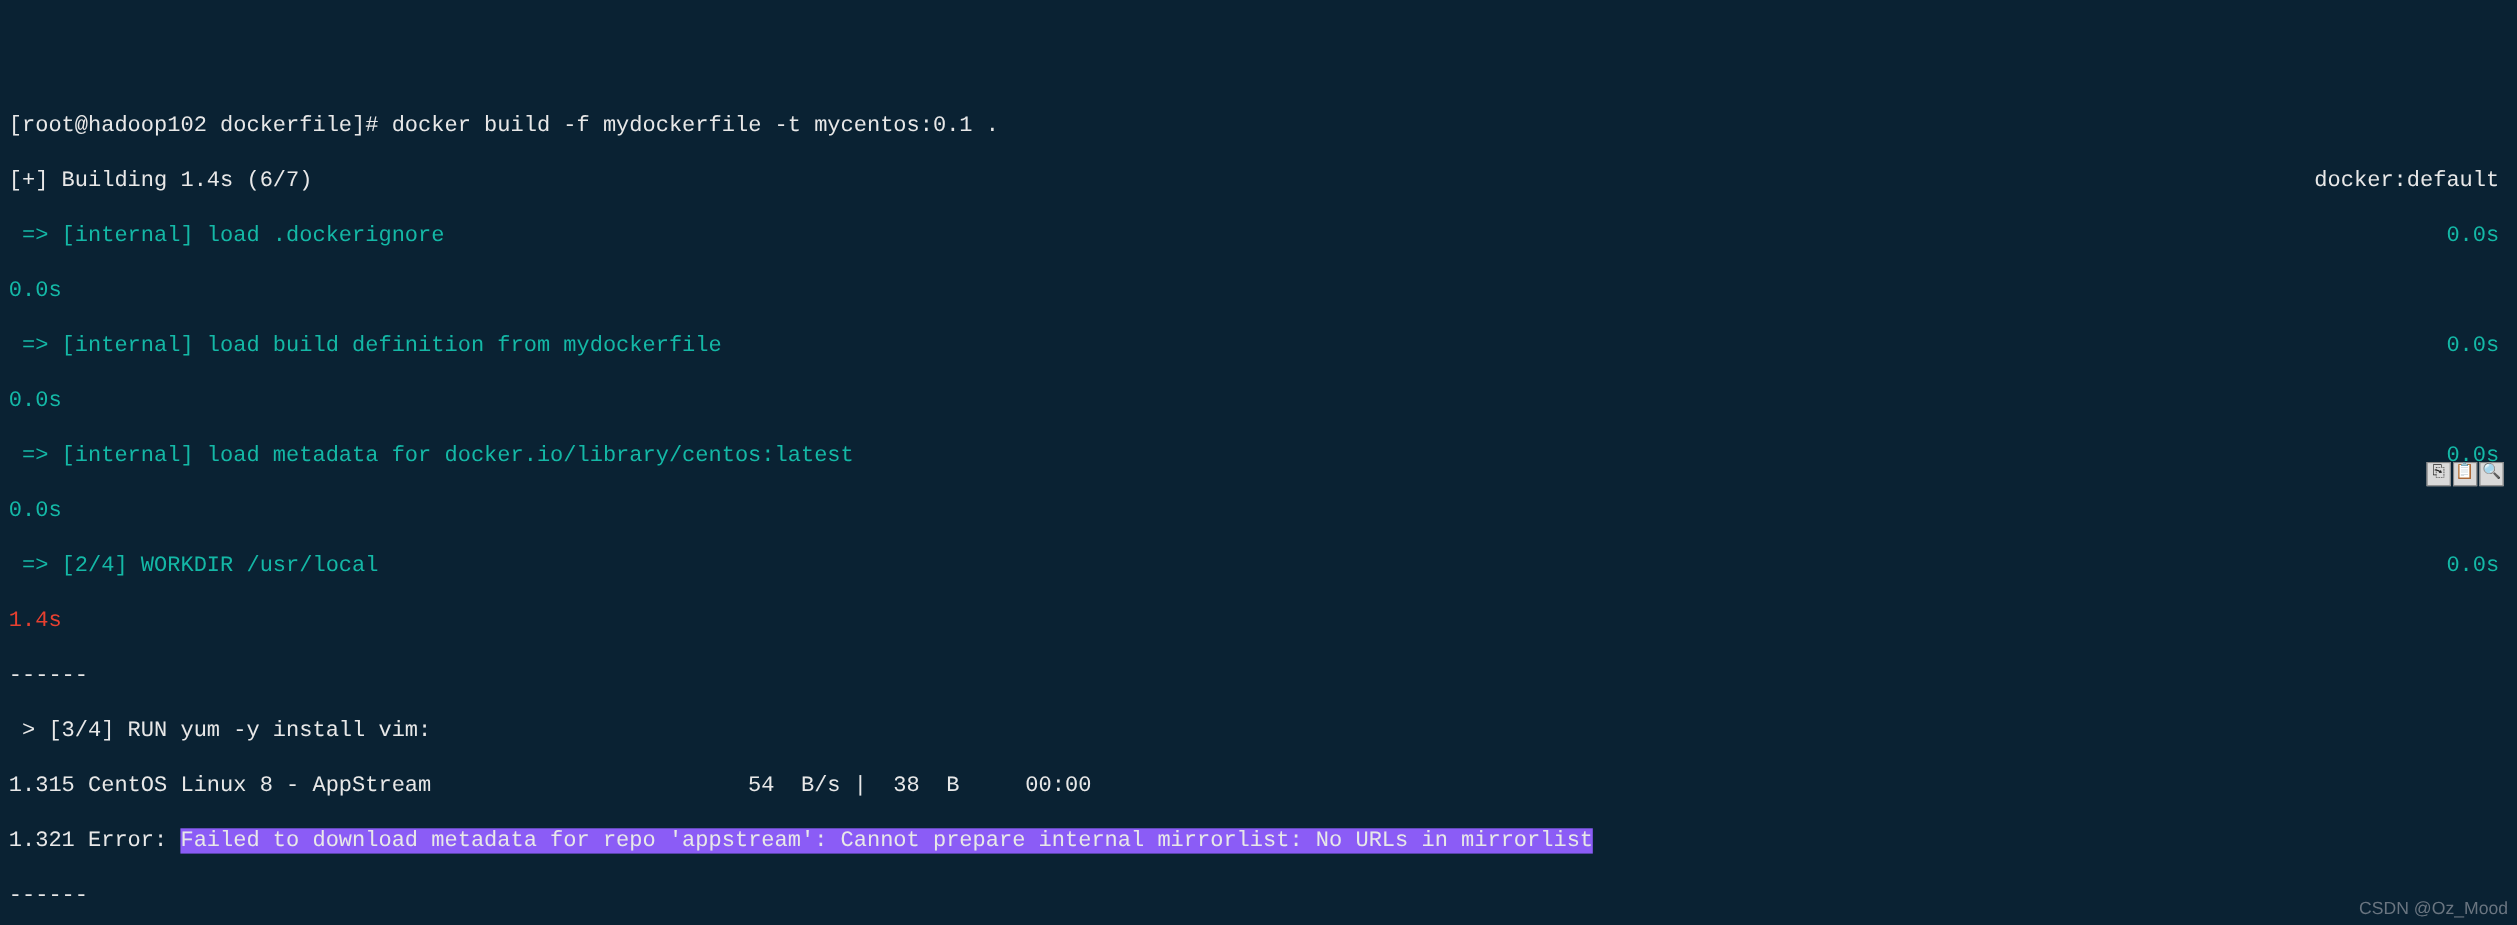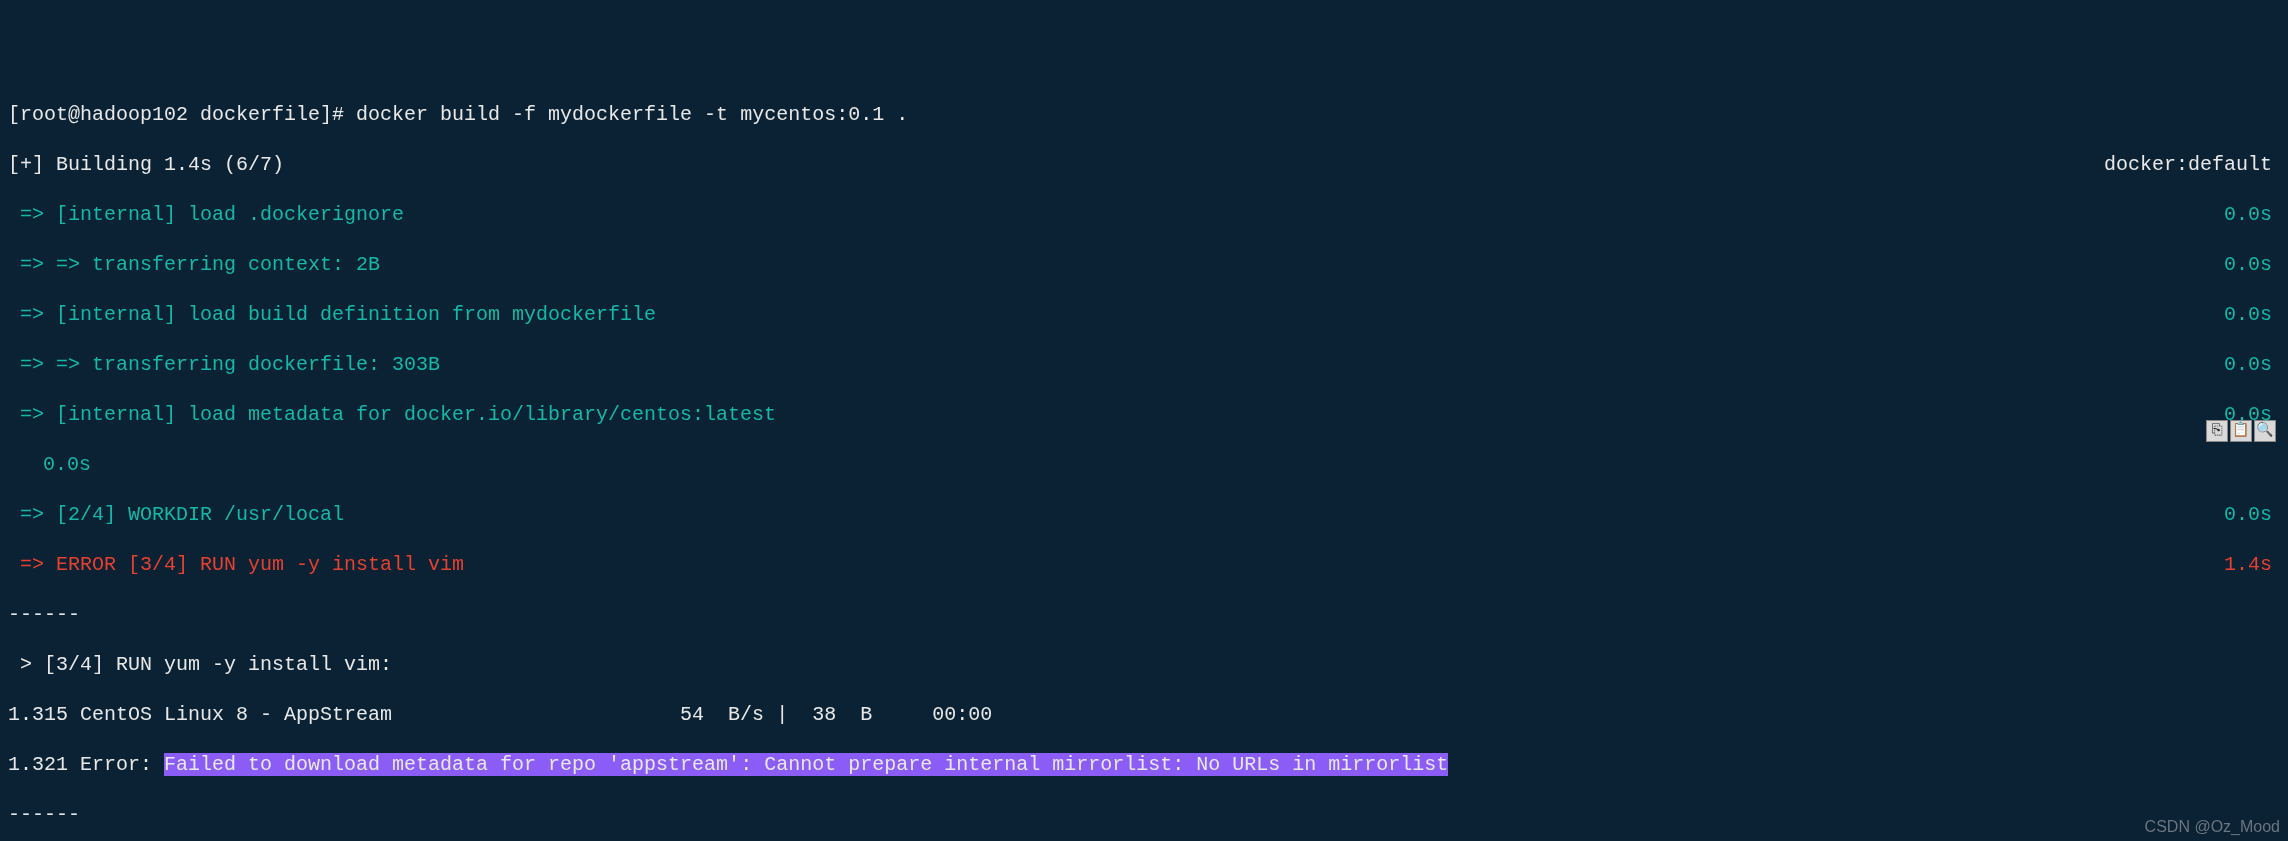--- a/index.html
+++ b/index.html
@@ -11,21 +11,21 @@
       line-height: 1.25;
       white-space: pre;
       padding: 2px 8px;
       width: 2288px;
       height: 841px;
       overflow: hidden;
       position: relative;
     }
     .line { display: flex; justify-content: space-between; }
     .left { flex: 0 0 auto; }
-    .right { flex: 0 0 auto; padding-right: 8px; margin-left: 35px; }
+    .right { flex: 0 0 auto; padding-right: 8px; }
     .white { color: #e8e8e8; font-family: Liberation Mono, monospace; }
     .blue { color: #14b8a6; }
     .red { color: #e74030; }
     .highlight { background: #8b5cf6; color: #e8e8e8; }
     .toolbar {
       position: absolute;
       right: 12px;
       top: 420px;
       display: flex;
       gap: 2px;
@@ -50,27 +50,27 @@
     }
   </style>
 </head>
 <body>
 
 
 
 <div class="white"><span>[root@hadoop102 dockerfile]#</span><span> docker build -f mydockerfile -t mycentos:0.1 .</span></div>
 <div class="line white"><span class="left">[+] Building 1.4s (6/7)</span><span class="right">docker:default</span></div>
 <div class="line blue"><span class="left"> =&gt; [internal] load .dockerignore</span><span class="right">0.0s</span></div>
-<div class="line blue"><span class="left"> =&gt; =&gt; transferring context: 2B</span><span class="right">0.0s</span></div>
+<div class="line blue"><span class="right">0.0s</span></div>
 <div class="line blue"><span class="left"> =&gt; [internal] load build definition from mydockerfile</span><span class="right">0.0s</span></div>
-<div class="line blue"><span class="left"> =&gt; =&gt; transferring dockerfile: 303B</span><span class="right">0.0s</span></div>
+<div class="line blue"><span class="right">0.0s</span></div>
 <div class="line blue"><span class="left"> =&gt; [internal] load metadata for docker.io/library/centos:latest</span><span class="right">0.0s</span></div>
 <div class="line blue"><span class="right">0.0s</span></div>
 <div class="line blue"><span class="left"> =&gt; [2/4] WORKDIR /usr/local</span><span class="right">0.0s</span></div>
-<div class="line red"><span class="left"> =&gt; ERROR [3/4] RUN yum -y install vim</span><span class="right">1.4s</span></div>
+<div class="line red"><span class="right">1.4s</span></div>
 <div class="white">------</div>
 <div class="white"> &gt; [3/4] RUN yum -y install vim:</div>
 <div class="white">1.315 CentOS Linux 8 - AppStream                        54  B/s |  38  B     00:00</div>
 <div class="white"><span>1.321 Error: </span><span class="highlight">Failed to download metadata for repo 'appstream': Cannot prepare internal mirrorlist: No URLs in mirrorlist</span></div>
 <div class="white">------</div>
 
 
 
 
 

